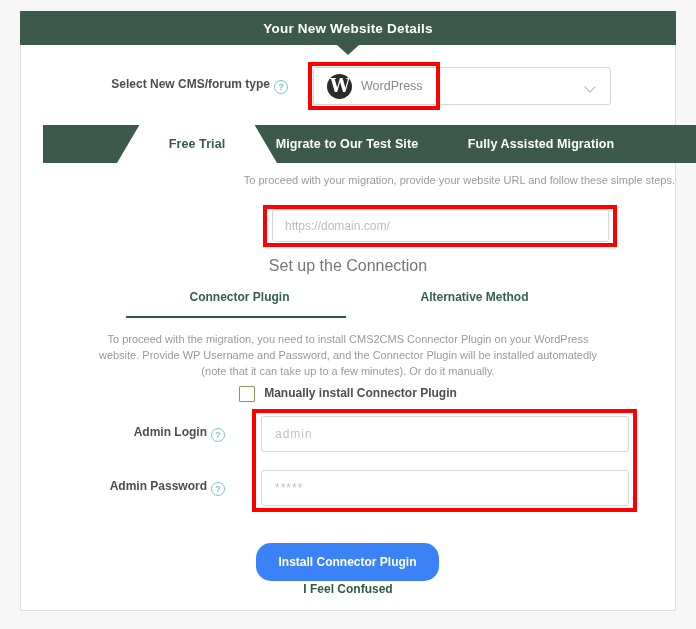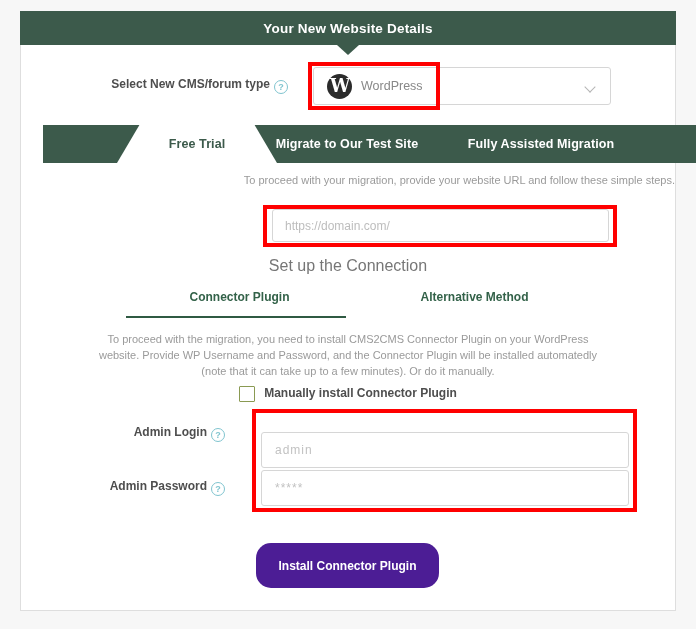--- a/index.html
+++ b/index.html
@@ -271,32 +271,32 @@
     width: 368px; height: 36px;
     border: 1px solid #d6d6d6;
     border-radius: 3px;
     background: #fff;
     font-size: 12px;
     color: #4e4e4e;
     padding: 0 13px;
     font-family: "Liberation Sans", sans-serif;
     outline: none;
   }
-  #inp-login { top: 432px; }
+  #inp-login { top: 416px; }
   #inp-pass  { top: 470px; }
   .fld-input::placeholder { color: #c2c2c2; letter-spacing: 1px; }
 
   
   .btn-primary {
     position: absolute;
     left: 256px; top: 543px;
-    width: 183px; height: 45px;
+    width: 183px; height: 38px;
     border: none;
     border-radius: 15px;
-    background: #4c1d95;
+    background: #3b82f6;
     color: #ffffff;
     font-size: 12px;
     font-weight: bold;
     font-family: "Liberation Sans", sans-serif;
     cursor: pointer;
   }
   .confused-link {
     position: absolute;
     left: 21px; top: 582px;
     width: 654px;
@@ -382,18 +382,19 @@
     <span>Admin Login</span><span class="help-ico">?</span>
   </div>
   <input class="fld-input" id="inp-login" type="text" placeholder="admin" style="">
 
   <div class="fld-label" id="lbl-pass">
     <span>Admin Password</span><span class="help-ico">?</span>
   </div>
   <input class="fld-input" id="inp-pass" type="text" placeholder="*****" style="">
 
   <button class="btn-primary">Install Connector Plugin</button>
+  <div class="confused-link">I Feel Confused</div>
 
   <div class="redbox" id="red-cms"></div>
   <div class="redbox" id="red-url"></div>
   <div class="redbox" id="red-admin"></div>
 
 </div>
 
 </body></html>

